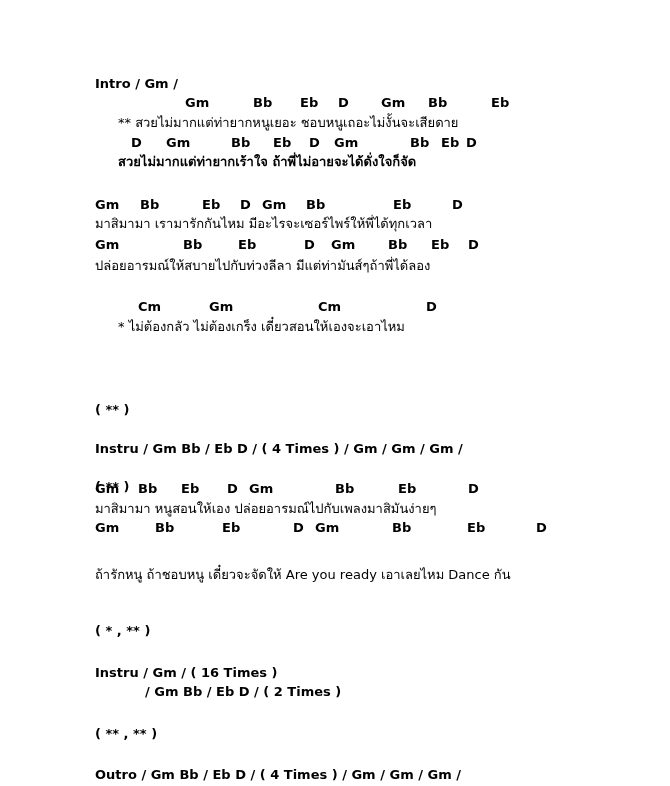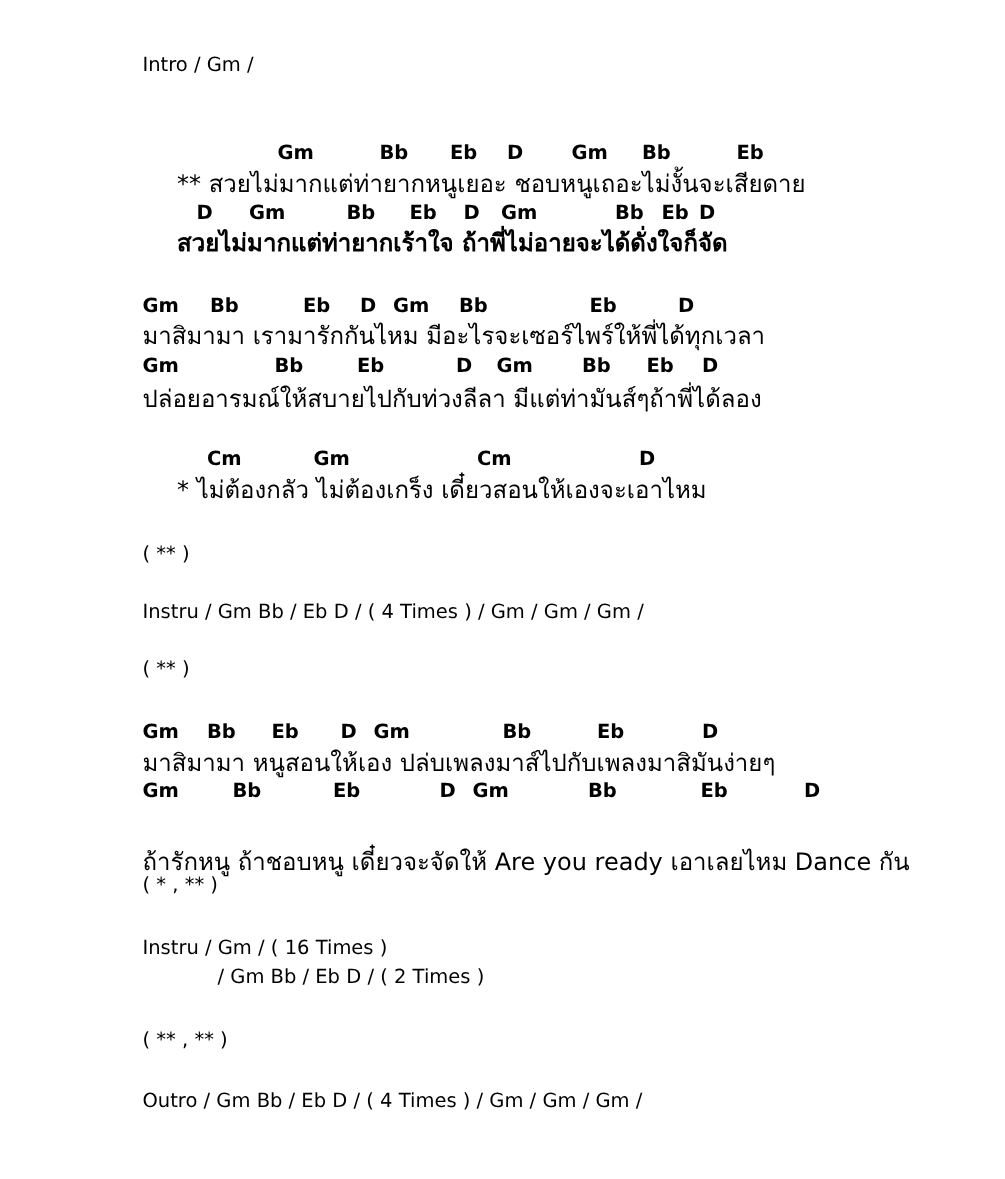--- a/index.html
+++ b/index.html
@@ -1,20 +1,20 @@
 <!DOCTYPE html>
 <html><head>
 <meta charset="utf-8">
 <style>
   html, body { margin: 0; padding: 0; background: #ffffff; }
   body { width: 670px; height: 786px; position: relative; overflow: hidden;
          font-family: "DejaVu Sans", "Liberation Sans", sans-serif; color: #000; }
   .page { position: absolute; left: 0; top: 0; width: 670px; height: 786px; background: #fff; }
-  .b { position: absolute; font-weight: normal; font-size: 13px; white-space: nowrap; line-height: 16px; }
-  .t { position: absolute; font-size: 16px; white-space: nowrap; line-height: 18px; }
+  .b { position: absolute; font-weight: bold; font-size: 13px; white-space: nowrap; line-height: 16px; margin-top: 40px; }
+  .t { position: absolute; font-size: 13px; white-space: nowrap; line-height: 18px; }
   .ch { position: absolute; font-weight: bold; font-size: 13px; white-space: nowrap; line-height: 16px; }
 </style>
 </head>
 <body>
 
 <div class="page">
 
   <div class="b" style="left:95px;top:36px;">Intro  / Gm /</div>
 
   <div id="va-c1">
@@ -78,21 +78,21 @@
   <div id="vc-c1">
       <span class="ch" style="left: 95px; top: 481px;">Gm</span>
       <span class="ch" style="left: 138px; top: 481px;">Bb</span>
       <span class="ch" style="left: 181px; top: 481px;">Eb</span>
       <span class="ch" style="left: 227px; top: 481px;">D</span>
       <span class="ch" style="left: 249px; top: 481px;">Gm</span>
       <span class="ch" style="left: 335px; top: 481px;">Bb</span>
       <span class="ch" style="left: 398px; top: 481px;">Eb</span>
       <span class="ch" style="left: 468px; top: 481px;">D</span>
     </div>
-  <div class="t" style="left:95px;top:500px;">มาสิมามา หนูสอนให้เอง ปล่บเพลงมาส์ไปกับเพลงมาสิมันง่ายๆ</div>
+  <div class="t" style="left:95px;top:500px;">มาสิมามา หนูสอนให้เอง ปล่อยอารมณ์ไปกับเพลงมาสิมันง่ายๆ</div>
   <div id="vc-c2">
       <span class="ch" style="left: 95px; top: 520px;">Gm</span>
       <span class="ch" style="left: 155px; top: 520px;">Bb</span>
       <span class="ch" style="left: 222px; top: 520px;">Eb</span>
       <span class="ch" style="left: 293px; top: 520px;">D</span>
       <span class="ch" style="left: 315px; top: 520px;">Gm</span>
       <span class="ch" style="left: 392px; top: 520px;">Bb</span>
       <span class="ch" style="left: 467px; top: 520px;">Eb</span>
       <span class="ch" style="left: 536px; top: 520px;">D</span>
     </div>

